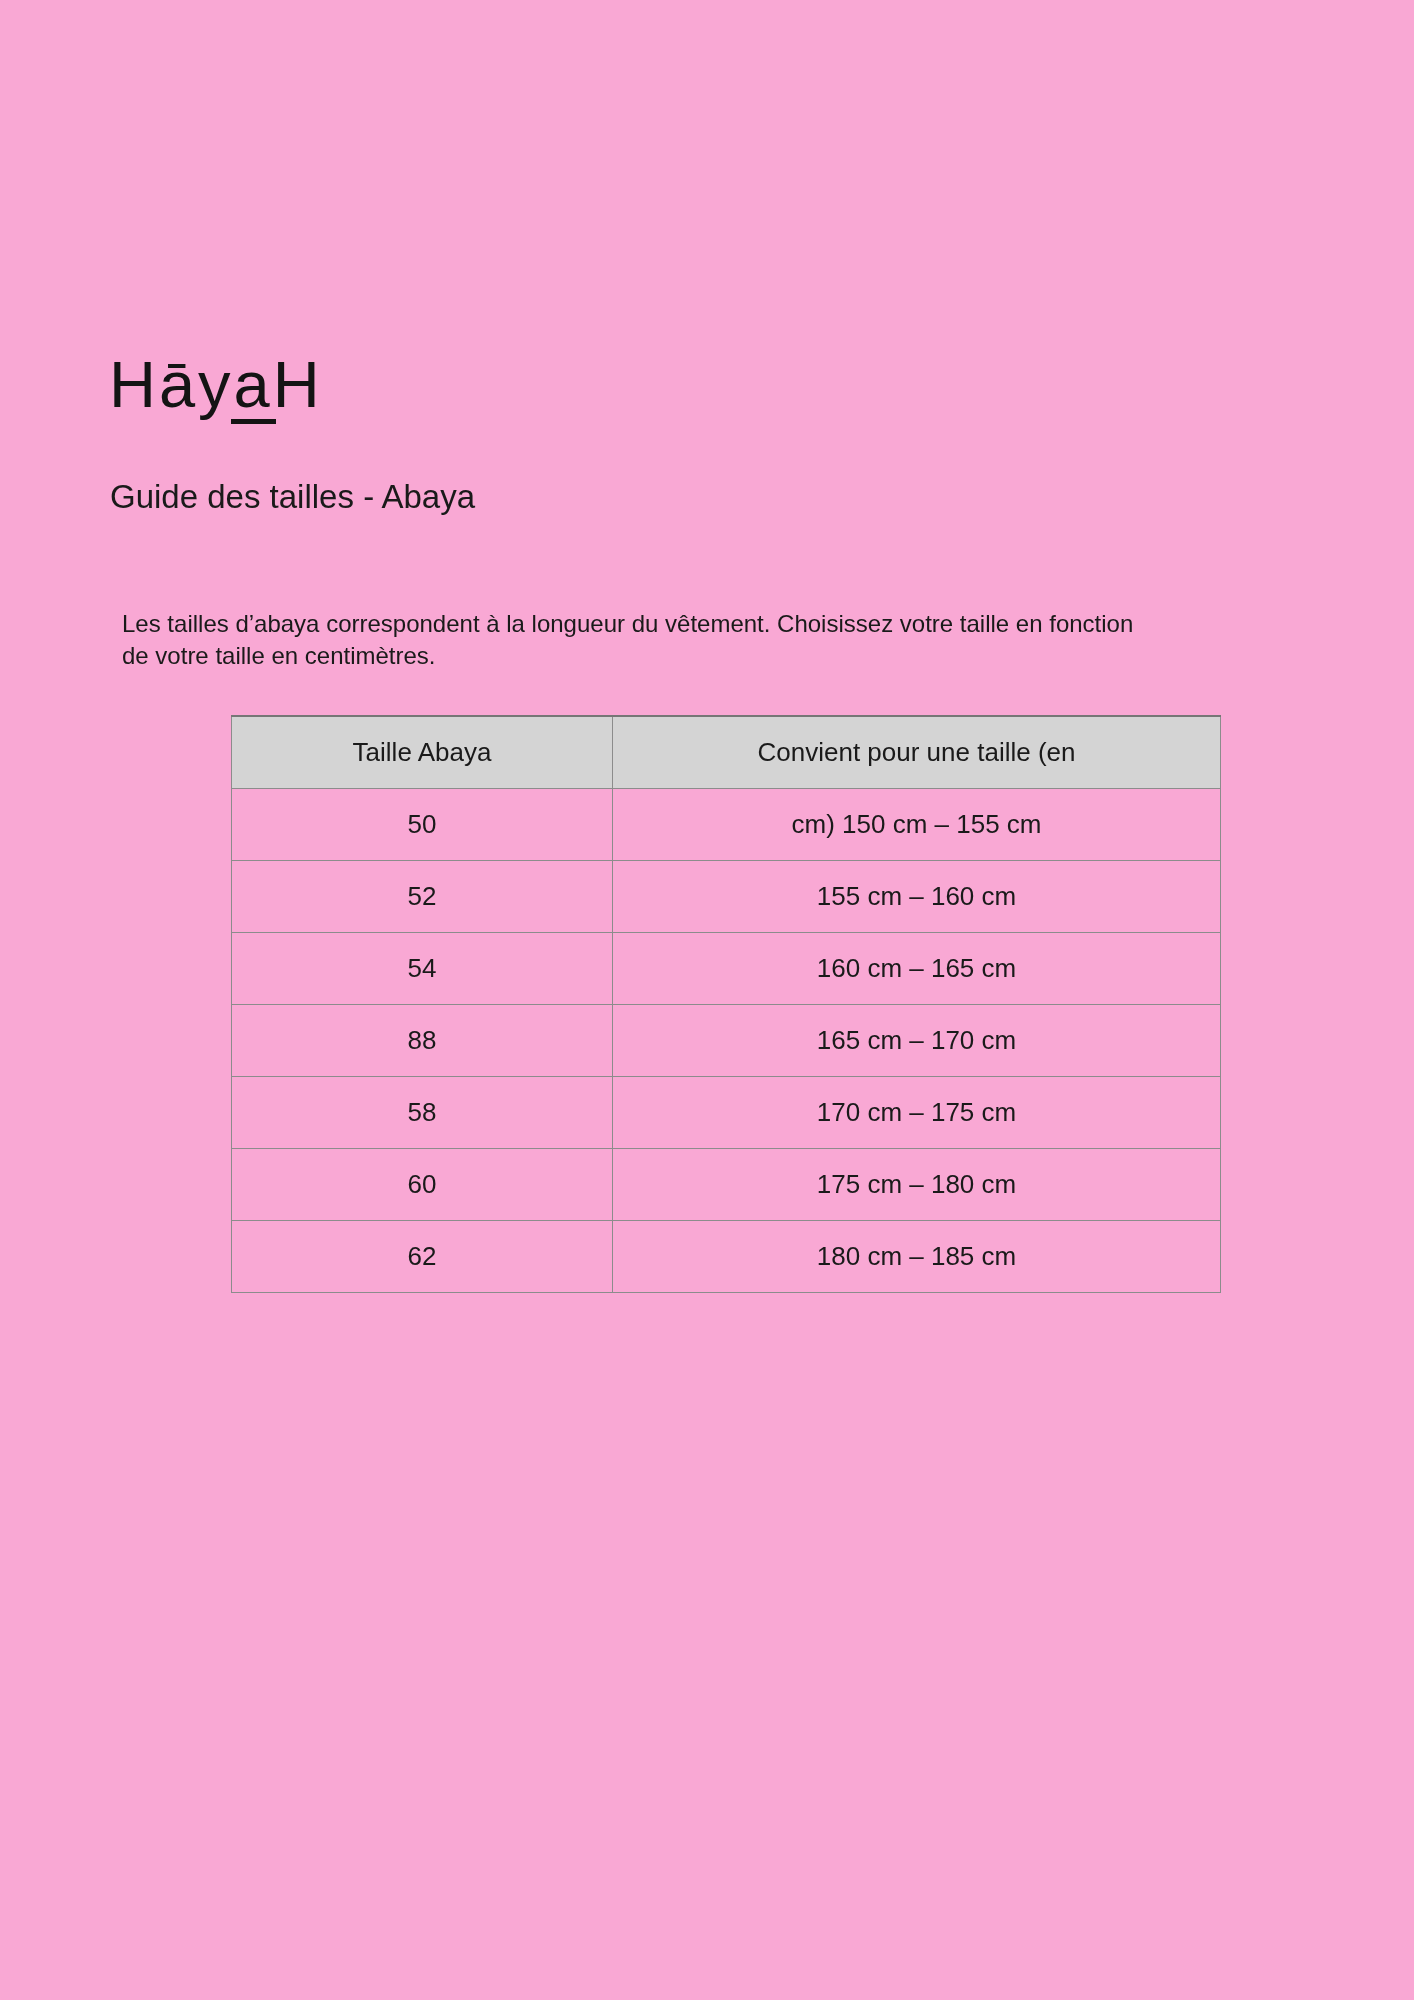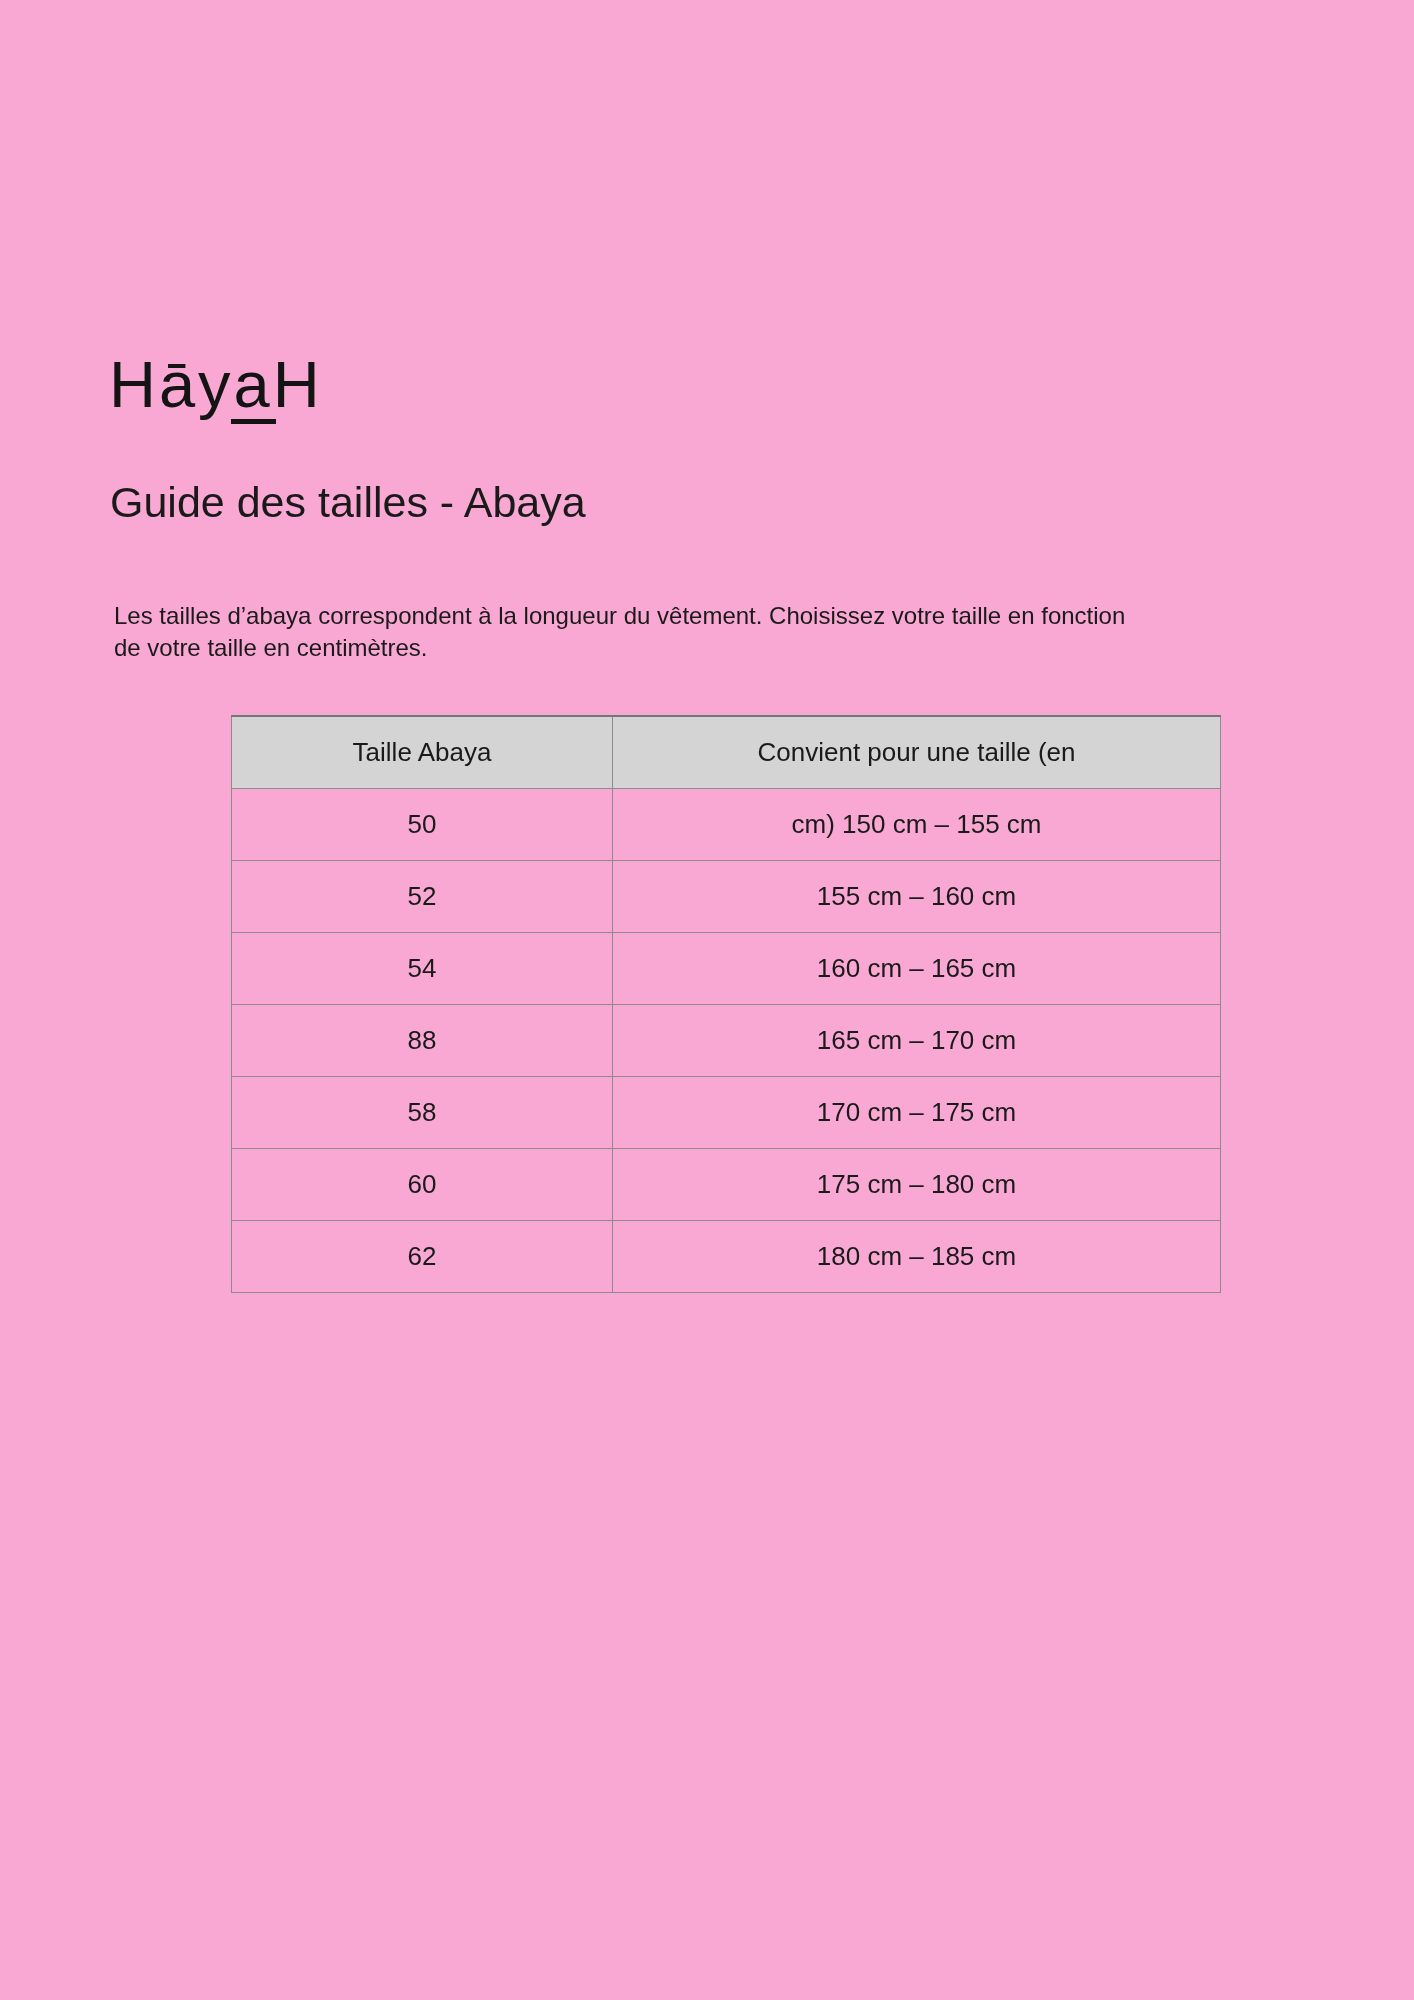--- a/index.html
+++ b/index.html
@@ -42,30 +42,30 @@
     right: -3px;
     bottom: -7px;
     height: 5px;
     background: #141414;
   }
   .title {
     position: absolute;
     left: 110px;
     top: 479px;
     margin: 0;
-    font-size: 43px;
+    font-size: 33px;
     font-weight: 400;
     line-height: 1.1;
     color: var(--text, #1a1a1a);
   }
   .intro {
     position: absolute;
     left: 110px;
     top: 596px;
-    margin: 4px;
+    margin: 12px;
     width: 1230px;
     font-size: 24px;
     line-height: 32px;
     font-weight: 400;
     white-space: pre-line;
     color: var(--text, #1a1a1a);
   }
   .size-table {
     position: absolute;
     left: 231px;

